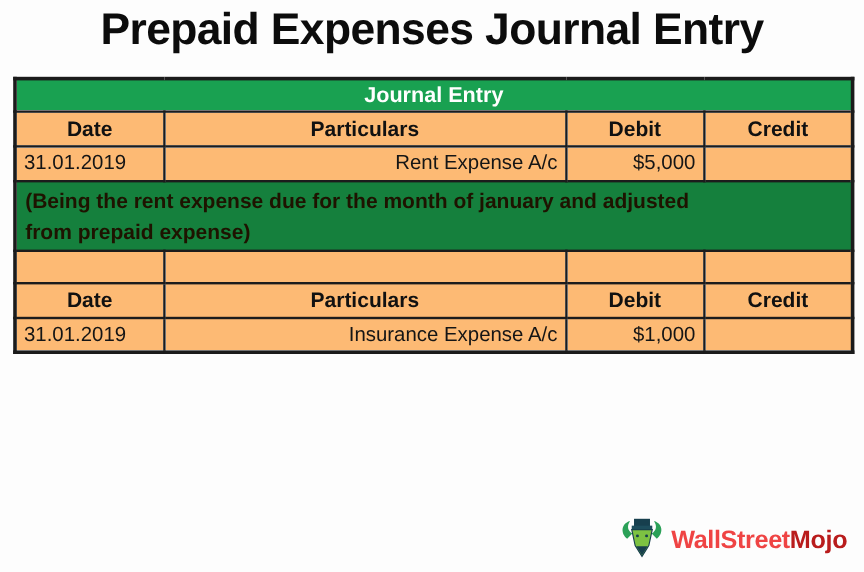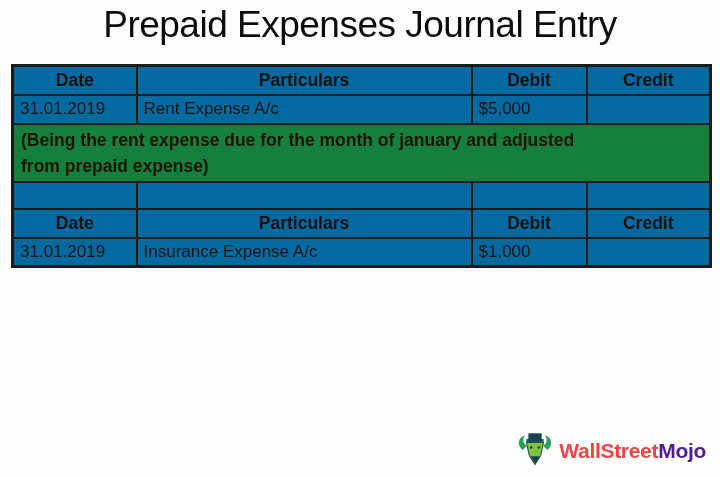--- a/index.html
+++ b/index.html
@@ -9,57 +9,57 @@
     background: #fdfdfd;
     font-family: "Liberation Sans", sans-serif;
     color: #151515;
     overflow: hidden;
     position: relative;
   }
   .title {
     margin: 4px 0 0 0;
     text-align: center;
     font-size: 37px;
-    font-weight: 400;
+    font-weight: 700;
     letter-spacing: -0.5px;
     color: #0c0c0c;
   }
   table.journal {
     position: absolute;
     left: 11px; top: 64px;
     width: 698px;
     border-collapse: collapse;
     table-layout: fixed;
     border: 3px solid #1b1b1b;
   }
   td, th {
     border: 2px solid #1c1c1c;
     font-size: 17px;
     padding: 0 6px;
     height: 29px;
     overflow: hidden;
     white-space: nowrap;
-    background: #0369a1;
+    background: #fdba74;
   }
   .banner-cell {
     background: #19A151;
     color: #ffffff;
     font-weight: bold;
     text-align: center;
     font-size: 18px;
     height: 27px;
   }
   th {
     font-weight: bold;
     text-align: center;
     font-size: 17.5px;
     color: #111;
   }
   .c { text-align: left; }
-  .l { text-align: left; margin-left: 29px; }
+  .l { text-align: right; margin-left: 29px; }
   .note-cell {
     background: #15803d;
     font-weight: bold;
     color: #1e1300;
     height: 56px;
     white-space: normal;
     font-size: 17.5px;
     line-height: 26px;
     padding: 2px 7px;
     vertical-align: middle;
@@ -67,35 +67,38 @@
   .empty-row td { height: 27px; }
   .logo {
     position: absolute;
     right: 14px; bottom: 4px;
     display: flex;
     align-items: center;
     gap: 5px;
   }
   .logo-text { font-size: 21px; font-weight: bold; letter-spacing: -0.3px; }
   .logo-primary { color: #ef4444; }
-  .logo-accent  { color: #4c1d95; margin-top: 20px; }
+  .logo-accent  { color: #b91c1c; margin-top: 20px; }
 </style>
 </head>
 <body>
 
 <h1 class="title">Prepaid Expenses Journal Entry</h1>
 
 <table class="journal">
   <colgroup>
     <col style="width:124px">
     <col style="width:335px">
     <col style="width:115px">
     <col style="width:124px">
   </colgroup>
   <tbody>
+    <tr>
+      <td colspan="4" class="banner-cell">Journal Entry</td>
+    </tr>
     <tr>
       <th>Date</th>
       <th>Particulars</th>
       <th>Debit</th>
       <th>Credit</th>
     </tr>
     <tr>
       <td class="c">31.01.2019</td>
       <td class="l">Rent Expense A/c</td>
       <td class="l">$5,000</td>

